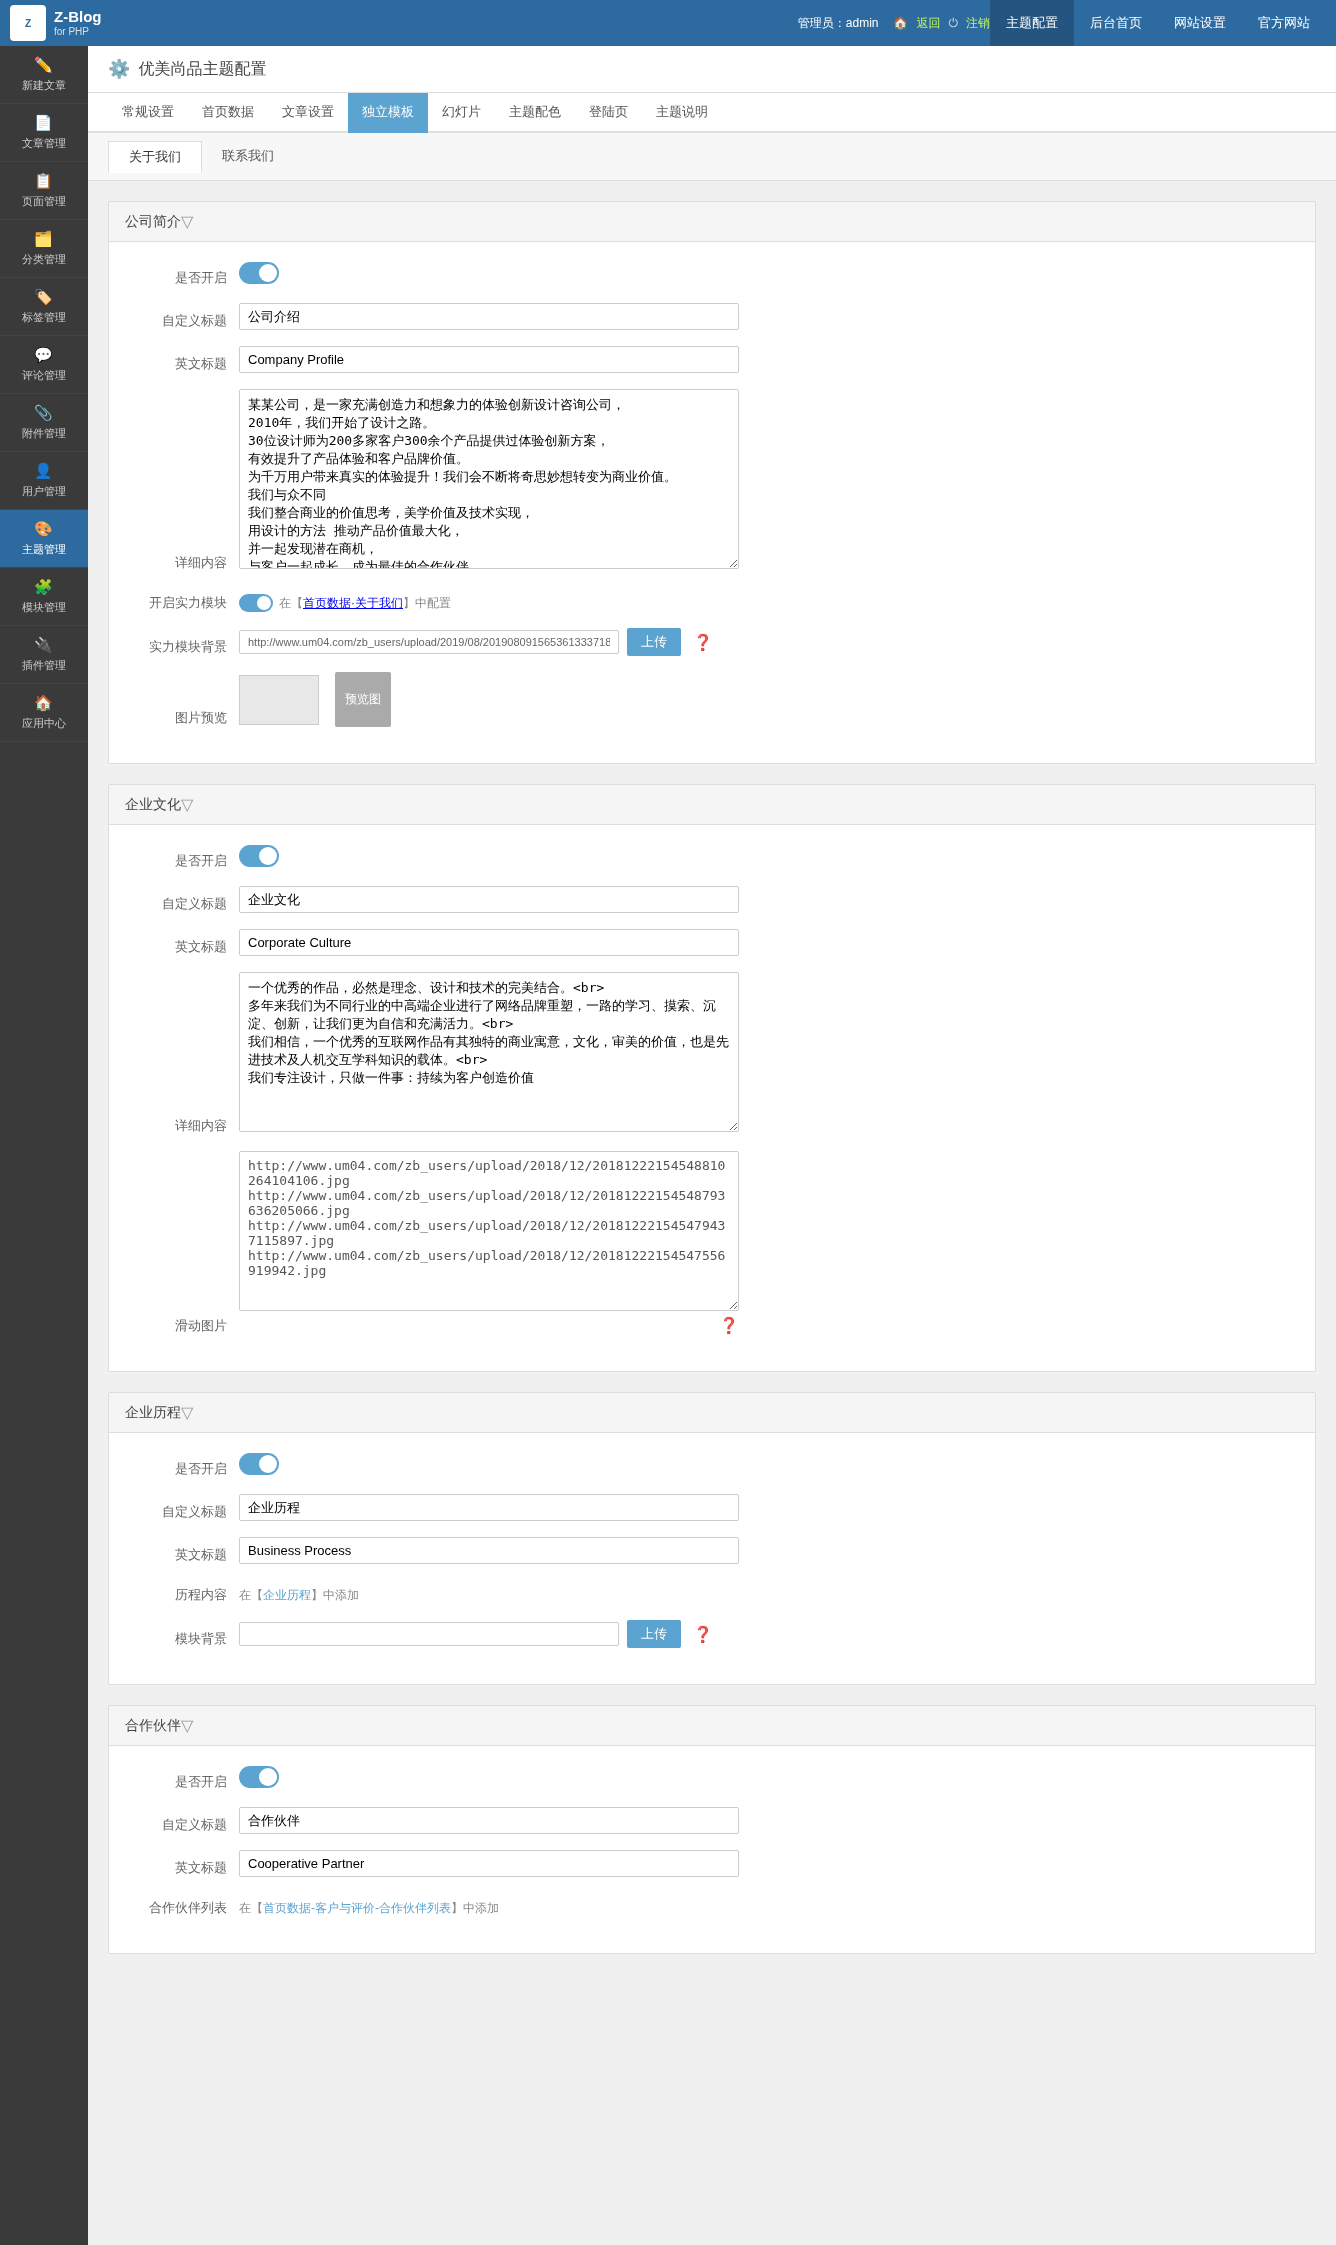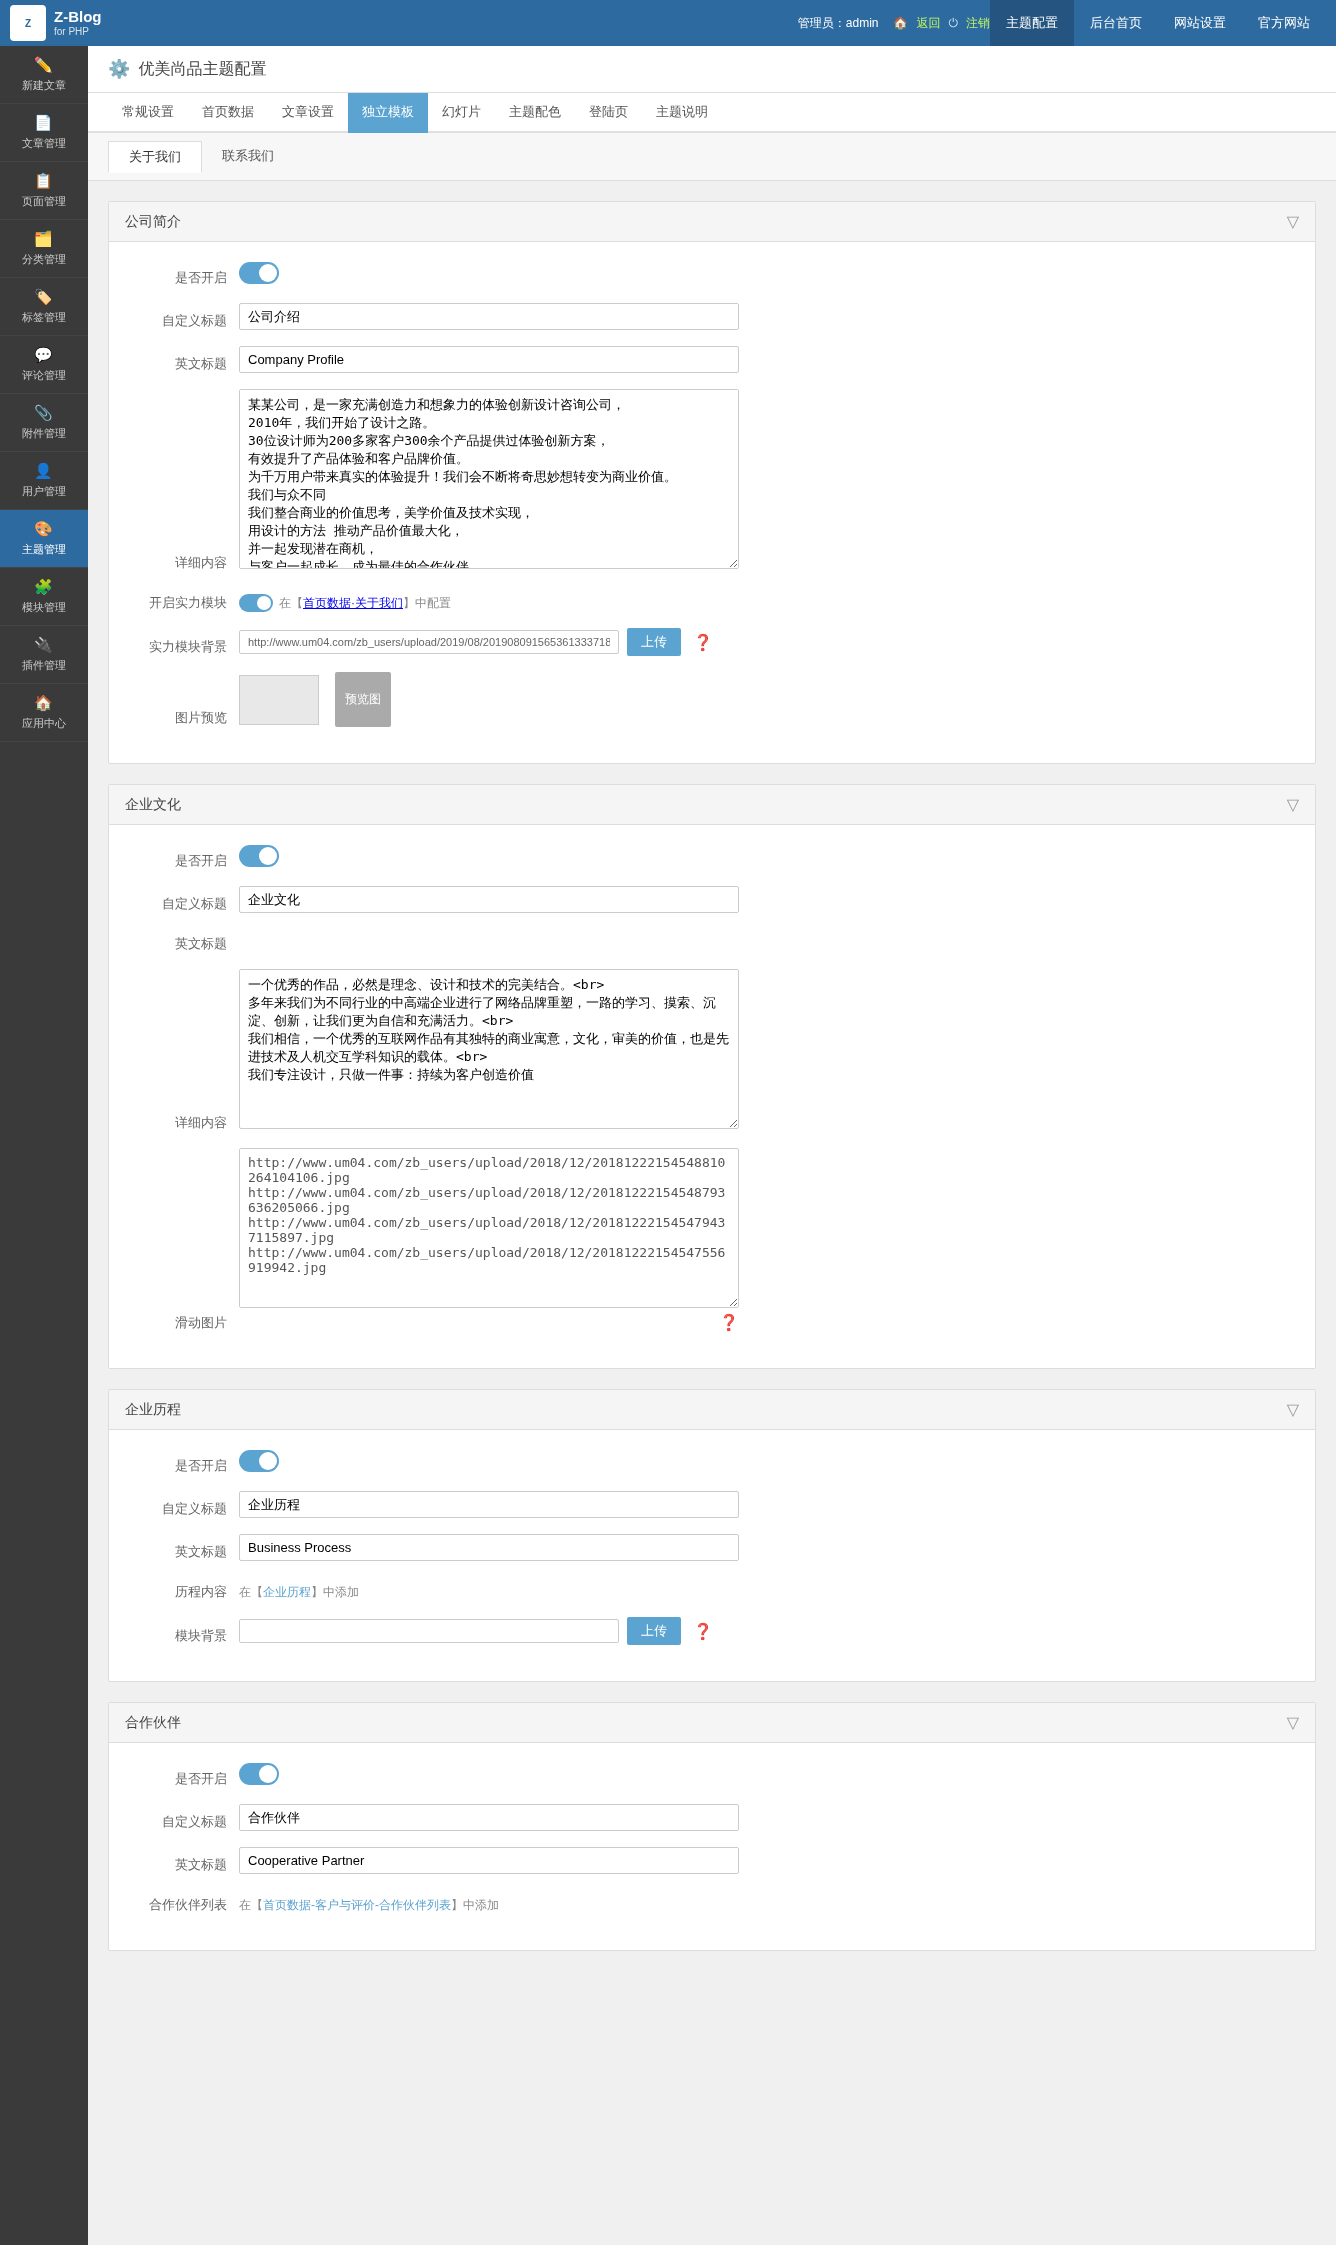--- a/index.html
+++ b/index.html
@@ -45,21 +45,21 @@
     
     .sub-tabs { background: #f7f7f7; padding: 8px 20px; display: flex; gap: 0; border-bottom: 1px solid #ddd; }
     .sub-tab { padding: 6px 20px; cursor: pointer; color: #555; font-size: 13px; }
     .sub-tab.active { background: #fff; border: 1px solid #ddd; border-bottom: 1px solid #fff; margin-bottom: -1px; color: #333; }
 
     
     .content-area { padding: 20px; }
 
     
     .section-card { background: #fff; border: 1px solid #ddd; margin-bottom: 20px; border-radius: 2px; }
-    .section-header { background: #f5f5f5; padding: 10px 16px; border-bottom: 1px solid #ddd; display: flex; align-items: center; justify-content: space-between; cursor: pointer; }
+    .section-header { background: #f5f5f5; padding: 10px 16px; border-bottom: 1px solid #ddd; display: flex; align-items: center; justify-content: flex-start; cursor: pointer; }
     .section-title { font-size: 14px; color: #444; font-weight: normal; }
     .section-toggle { color: #999; font-size: 16px; }
     .section-body { padding: 20px 30px; }
 
     
     .form-row { display: flex; align-items: flex-end; margin-bottom: 16px; }
     .form-label { width: 100px; text-align: right; padding-right: 12px; padding-top: 6px; color: #666; font-size: 13px; flex-shrink: 0; }
     .form-control { flex: 1; max-width: 500px; }
     .form-control input[type="text"] { width: 100%; padding: 5px 8px; border: 1px solid #ccc; border-radius: 2px; font-size: 13px; outline: none; }
     .form-control textarea { width: 100%; padding: 6px 8px; border: 1px solid #ccc; border-radius: 2px; font-size: 13px; resize: vertical; outline: none; min-height: 160px; }
@@ -292,20 +292,23 @@
 
           <div class="form-row">
             <div class="form-label">自定义标题</div>
             <div class="form-control">
               <input type="text" value="企业文化" style="">
             </div>
           </div>
 
           <div class="form-row">
             <div class="form-label">英文标题</div>
+            <div class="form-control">
+              <input type="text" value="Corporate Culture" style="">
+            </div>
           </div>
 
           <div class="form-row">
             <div class="form-label">详细内容</div>
             <div class="form-control">
               <textarea style="min-height: 160px;">一个优秀的作品，必然是理念、设计和技术的完美结合。&lt;br&gt;
 多年来我们为不同行业的中高端企业进行了网络品牌重塑，一路的学习、摸索、沉淀、创新，让我们更为自信和充满活力。&lt;br&gt;
 我们相信，一个优秀的互联网作品有其独特的商业寓意，文化，审美的价值，也是先进技术及人机交互学科知识的载体。&lt;br&gt;
 我们专注设计，只做一件事：持续为客户创造价值</textarea>
             </div>

